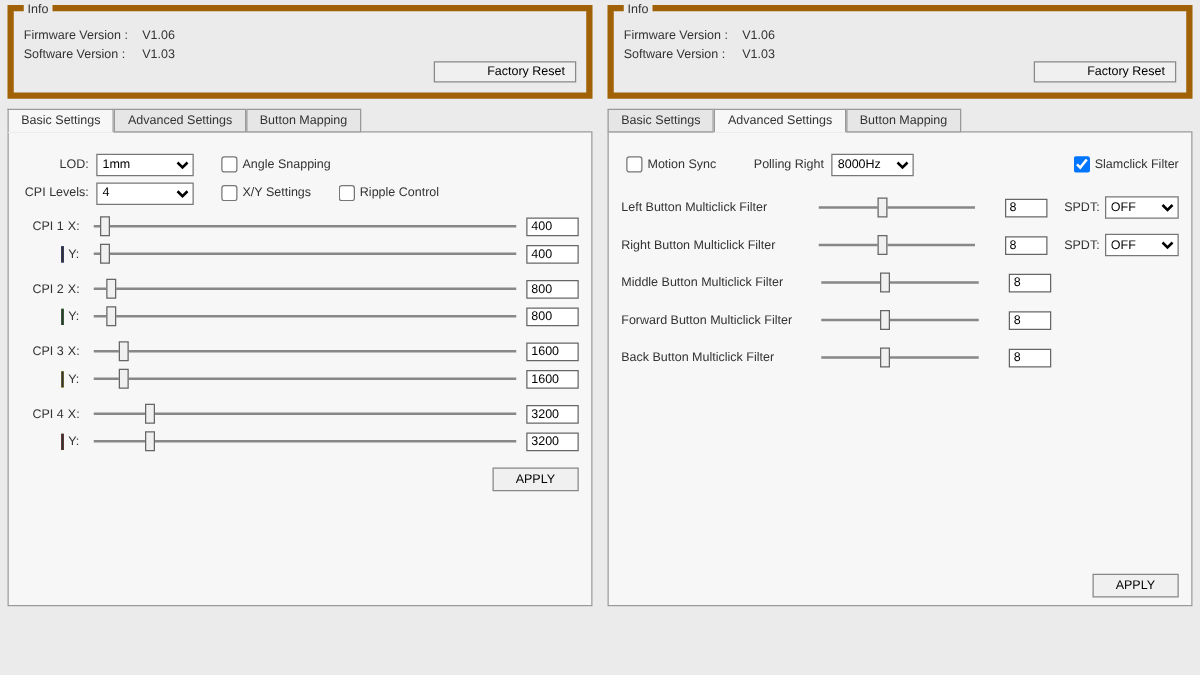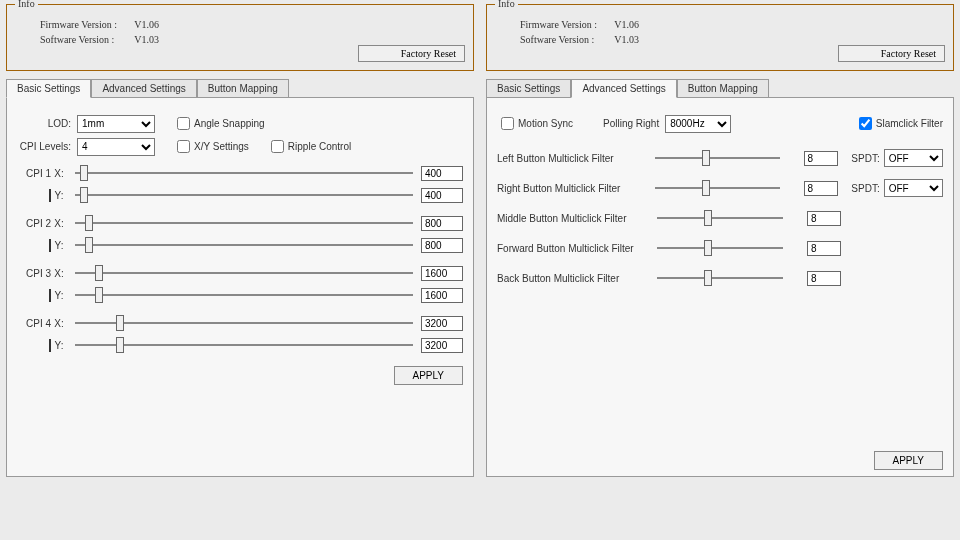--- a/index.html
+++ b/index.html
@@ -10,36 +10,35 @@
     height: 540px;
     font-family: Tahoma, "Segoe UI", sans-serif;
     font-size: 10px;
     background: #ebebeb;
     color: #333;
     overflow: hidden;
   }
   .columns { display: flex; width: 960px; }
   .col { width: 480px; padding: 4px 6px; }
   .groupbox {
-    border: 1px solid #a16207;
+    border: 5px solid #a16207;
     position: relative;
     padding: 10px 8px 6px 8px;
     margin-bottom: 8px;
     background: #ebebeb;
-    font-family: Liberation Serif, serif;
   }
   .groupbox-title {
     position: absolute;
     top: -7px; left: 8px;
     background: #ebebeb;
     padding: 0 3px;
     font-size: 10px;
   }
   .info-row { margin: 4px 0; font-size: 10px; }
-  .info-row .lab { display: inline-block; width: 92px; margin-left: 25px; }
+  .info-row .lab { display: inline-block; width: 92px; }
   .btn {
     border: 1px solid #888;
     background: #f0f0f0;
     padding: 2px 8px;
     font: inherit;
     cursor: pointer;
   }
   .factory-reset { float: right; margin-top: -4px; margin-bottom:2px;padding-left:42px;}
   .clear { clear: both; }
 

